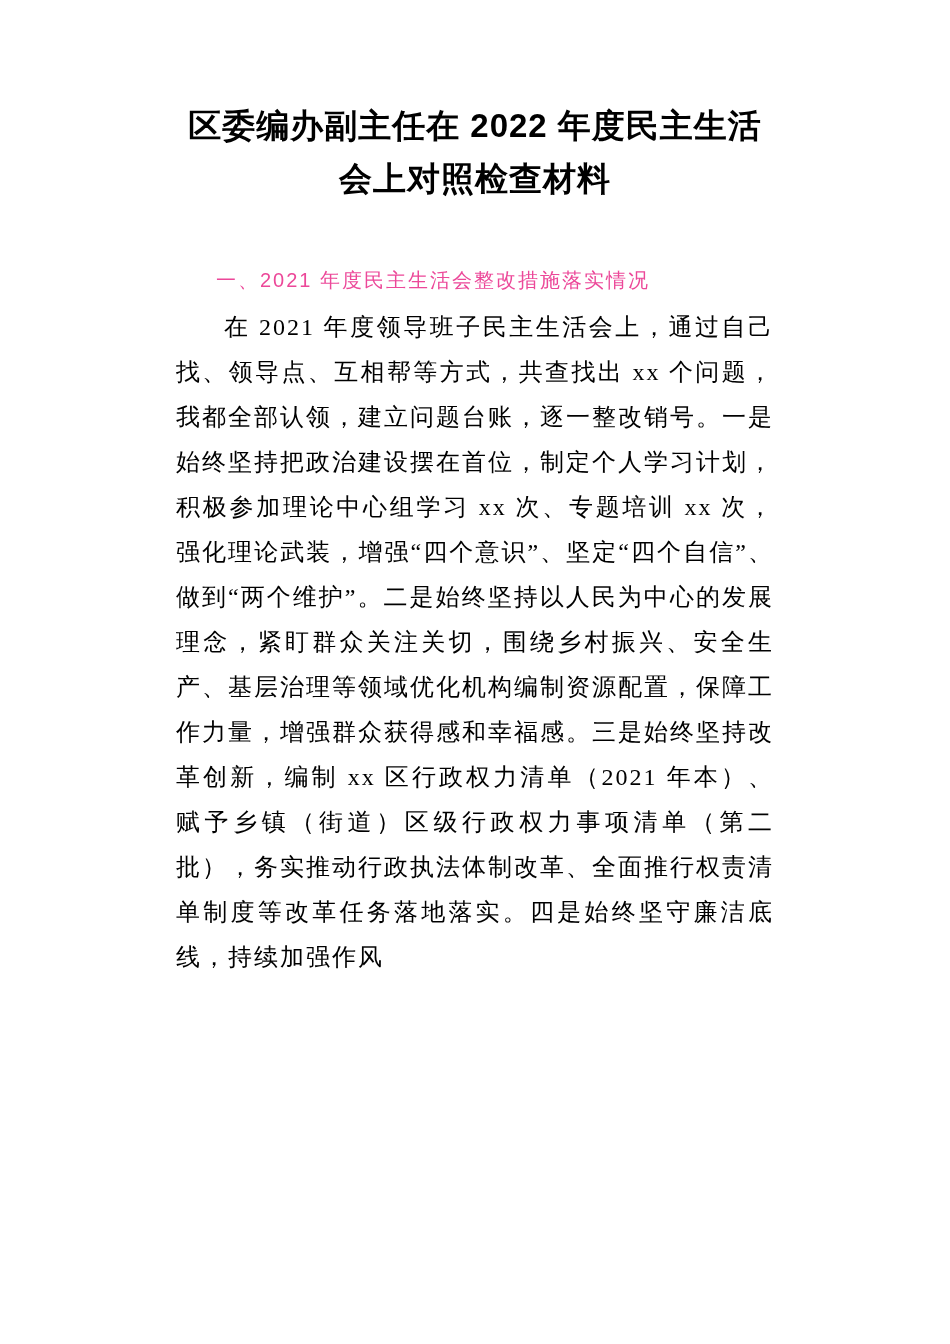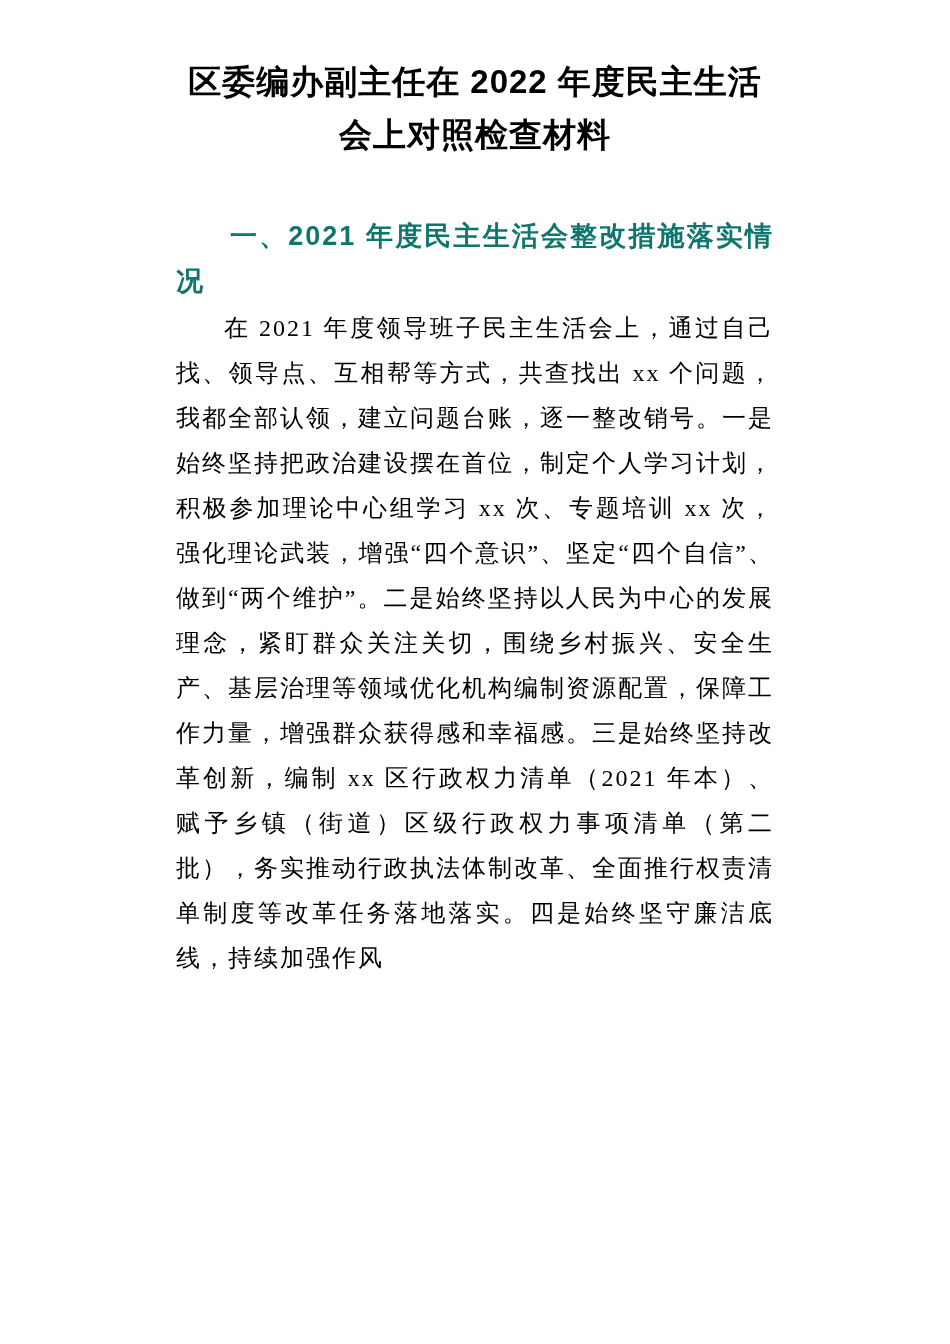--- a/index.html
+++ b/index.html
@@ -7,21 +7,21 @@
       padding: 0;
       background: #ffffff;
     }
     .page {
       position: relative;
       width: 828px;
       height: 1344px;
       margin: 0 auto;
       background: #ffffff;
       box-sizing: border-box;
-      padding: 56px 115px 0 115px;
+      padding: 100px 115px 0 115px;
       overflow: hidden;
       color: #000000;
       font-family: "Liberation Serif", "DejaVu Serif", serif;
     }
     .doc-title {
       font-family: "Liberation Sans", "DejaVu Sans", sans-serif;
       font-size: 33px;
       font-weight: 900;
       line-height: 1.6;
       text-align: center;
@@ -33,28 +33,28 @@
       font-size: 24px;
       line-height: 45px;
       letter-spacing: 2px;
       text-align: justify;
       text-indent: 2em;
       margin: 0;
       color: #000000;
     }
     .doc-heading {
       font-family: "Liberation Sans", "DejaVu Sans", sans-serif;
-      font-size: 27px;
-      font-weight: bold;
+      font-size: 20px;
+      font-weight: normal;
       line-height: 45px;
       letter-spacing: 2px;
       text-align: justify;
       text-indent: 2em;
       margin: 2px 0 2px 0;
-      color: #0f766e;
+      color: #ec4899;
     }
   </style>
 </head>
 <body>
 
 <div class="page">
   <h1 class="doc-title">区委编办副主任在 2022 年度民主生活会上对照检查材料</h1>
 
 
   <p class="doc-heading">一、2021 年度民主生活会整改措施落实情况</p>

